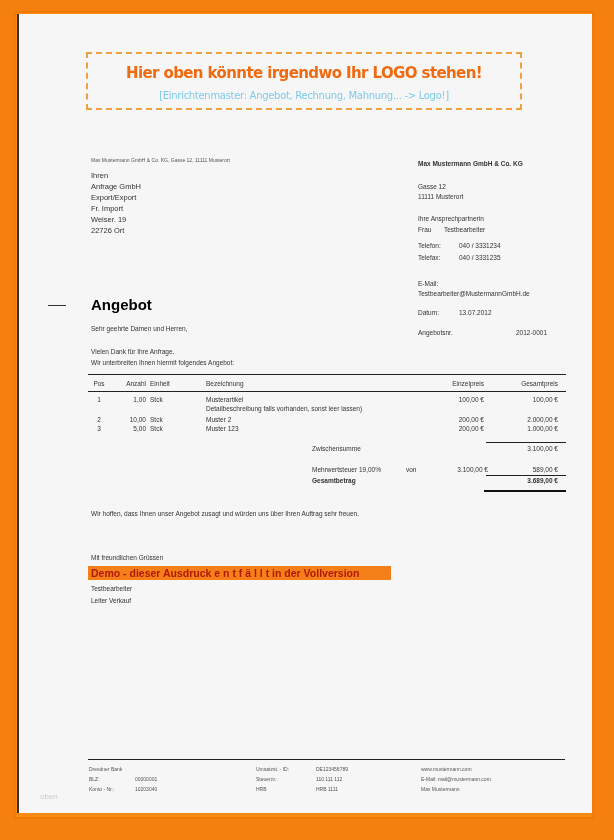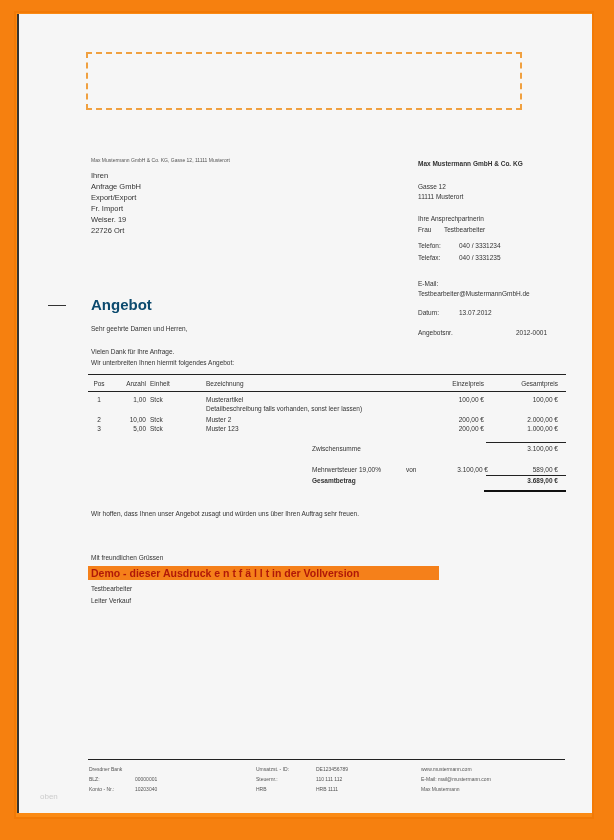--- a/index.html
+++ b/index.html
@@ -17,49 +17,51 @@
   .logo-box {
     position: absolute; left: 86px; top: 52px; width: 436px; height: 58px;
     border: 2px dashed #f0a040;
   }
   .logo-title { position: absolute; left: 0; right: 0; top: 10px; text-align: center; font-size: 15px; font-weight: bold; color: #f06a10; font-family: "DejaVu Sans", sans-serif; letter-spacing: -0.6px; }
   .logo-sub { position: absolute; left: 0; right: 0; top: 36px; text-align: center; font-size: 10px; color: #7ecbe8; font-family: "DejaVu Sans", sans-serif; letter-spacing: -0.3px; }
   .tiny { font-size: 5px; color: #555; }
   .small { font-size: 7.5px; color: #333; line-height: 11px; }
   .xs { font-size: 6.5px; color: #333; }
   .bold { font-weight: bold; }
-  .title { font-size: 15px; font-weight: bold; color: #0c4a6e; }
+  .title { font-size: 15px; font-weight: bold; color: #000000; }
   .dash { position: absolute; left: 48px; top: 305px; width: 18px; height: 1px; background: #333; }
   .hline { position: absolute; height: 1px; background: #222; }
   .hline2 { position: absolute; height: 2px; background: #111; }
   .table { position: absolute; left: 88px; top: 374px; width: 478px; }
   .trow { position: relative; height: 9px; font-size: 6.5px; color: #333; }
   .trow span { position: absolute; top: 0; white-space: nowrap; }
   .c-pos { left: 0; width: 22px; text-align: center; }
   .c-anz { left: 22px; width: 36px; text-align: right; }
   .c-einh { left: 62px; }
   .c-bez { left: 118px; }
   .c-ep { left: 320px; width: 76px; text-align: right; }
   .c-gp { left: 398px; width: 72px; text-align: right; }
   .demo-bar {
-    position: absolute; left: 88px; top: 566px; width: 351px; height: 14px;
+    position: absolute; left: 88px; top: 566px; width: 303px; height: 14px;
     background: #f5801a; color: #b01808; font-weight: bold; font-size: 10.5px; line-height: 14px; padding-left: 3px;
   }
   .footer-line { position: absolute; left: 88px; top: 759px; width: 477px; height: 1px; background: #222; }
   .watermark { position: absolute; left: 40px; top: 792px; font-size: 8px; color: #ccc; }
 </style>
 </head>
 <body>
 
 <div class="frame-inner"></div>
 
 <div class="page">
 </div>
 
 <div class="logo-box">
+  <div class="logo-title">Hier oben könnte irgendwo Ihr LOGO stehen!</div>
+  <div class="logo-sub">[Einrichtenmaster: Angebot, Rechnung, Mahnung... -&gt; Logo!]</div>
 </div>
 
 <div class="abs tiny" style="left:91px; top:157px;">Max Mustermann GmbH &amp; Co. KG, Gasse 12, 11111 Musterort</div>
 
 <div class="abs small" style="left:91px; top:170px;">
   <div>Ihren</div>
   <div>Anfrage GmbH</div>
   <div>Export/Export</div>
   <div>Fr. Import</div>
   <div>Weiser. 19</div>

